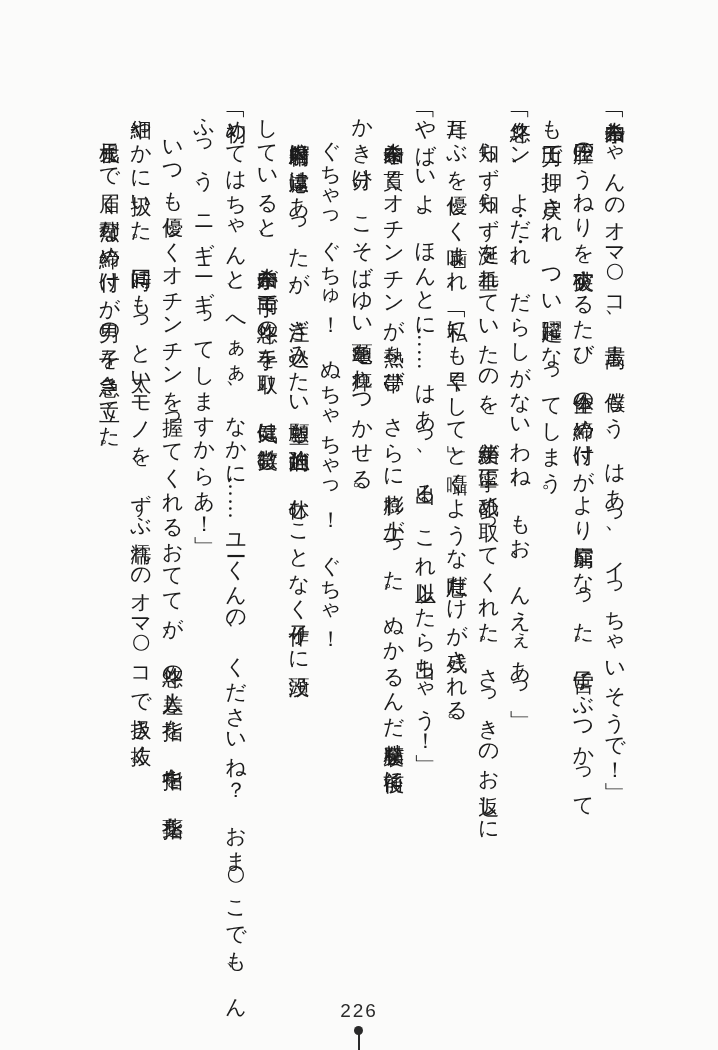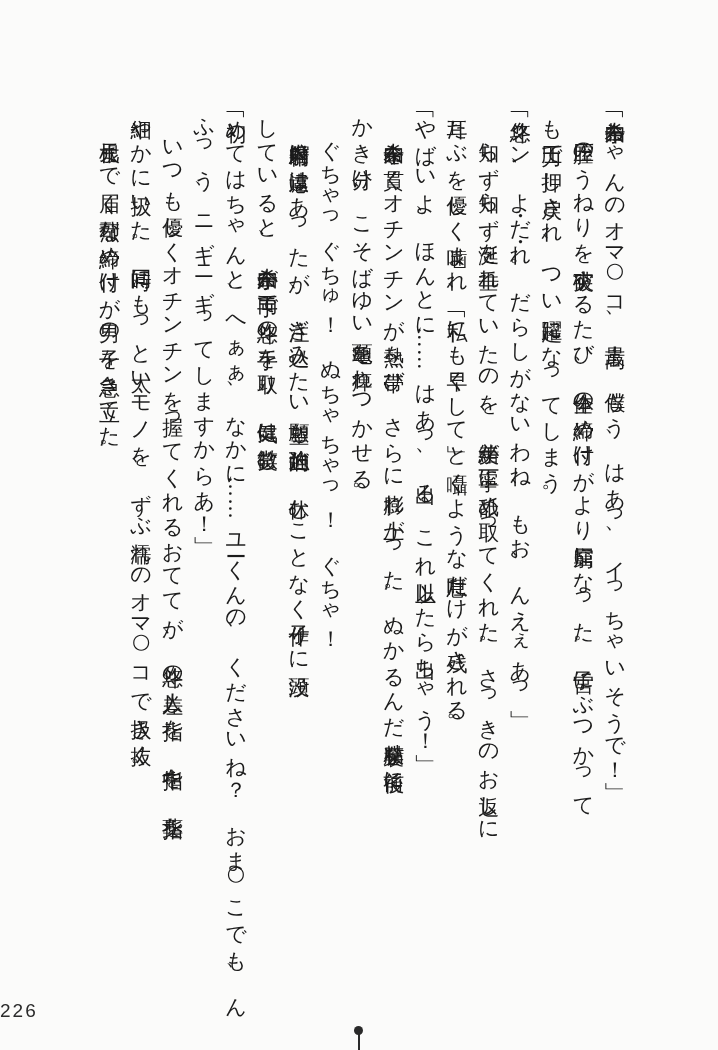--- a/index.html
+++ b/index.html
@@ -32,20 +32,21 @@
   .line {
     margin: 0;
     padding: 0;
     white-space: nowrap;
   }
   .page-number {
     position: absolute;
     top: 1000px;
     left: 0;
     width: 100%;
+    text-align: center;
     font-family: "Liberation Sans", "DejaVu Sans", sans-serif;
     font-size: 19px;
     letter-spacing: 2px;
     color: #2b2b2b;
   }
   .fold-mark-dot {
     position: absolute;
     top: 1026px;
     left: 354px;
     width: 9px;

